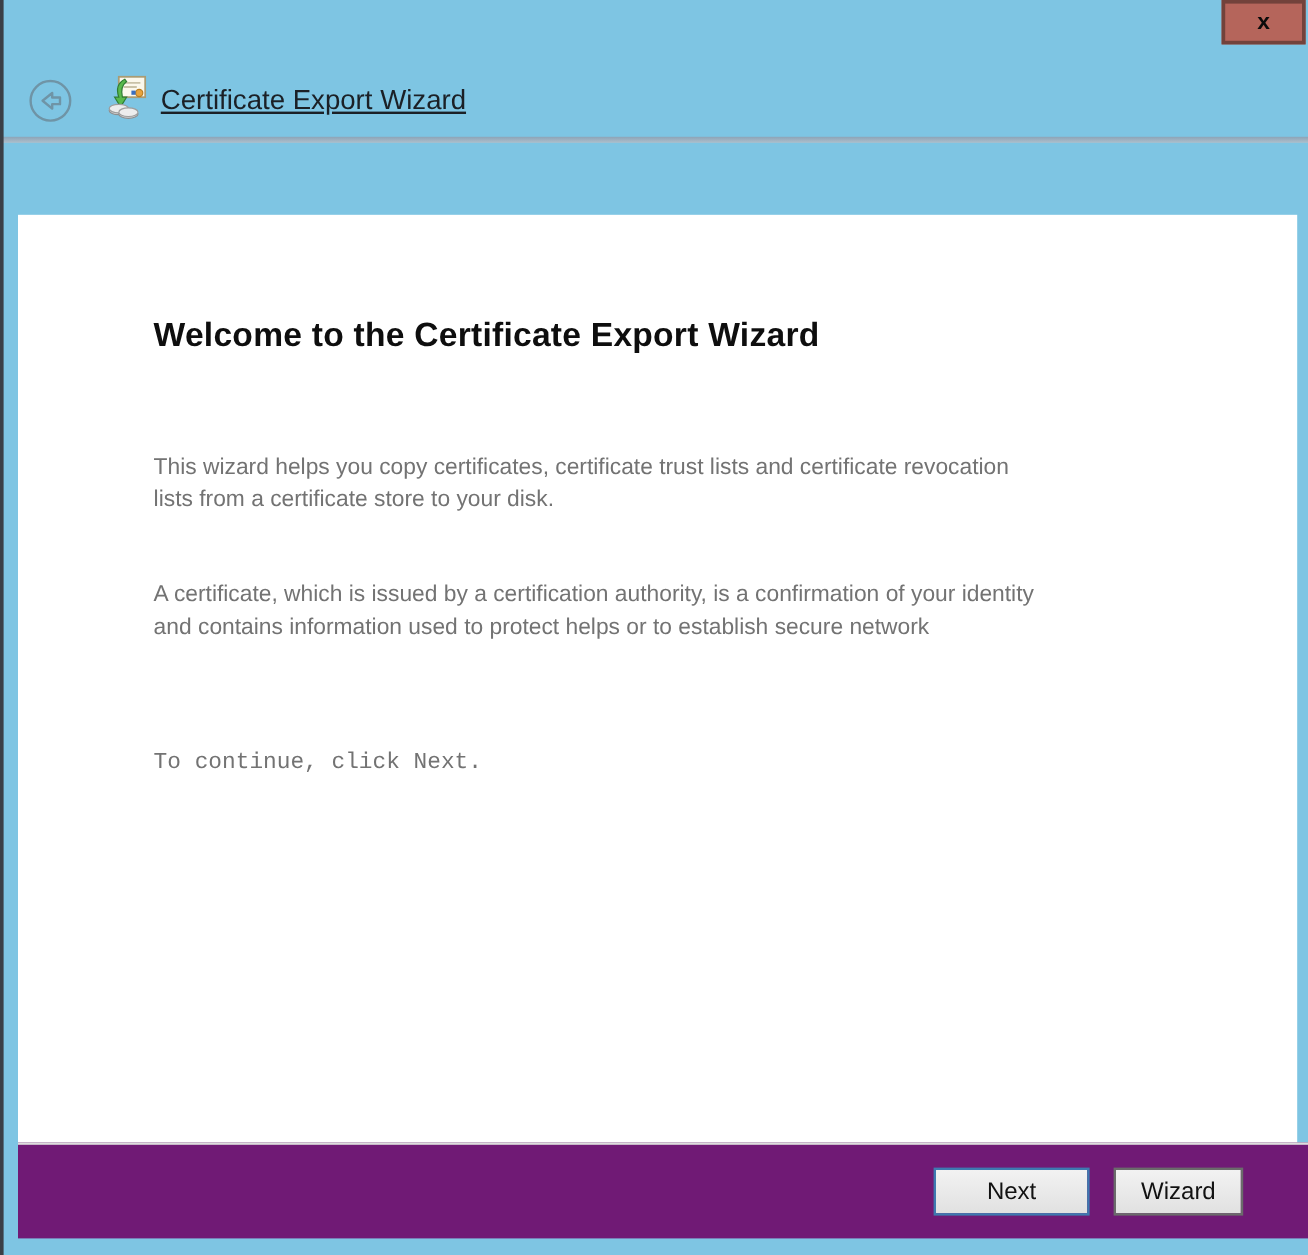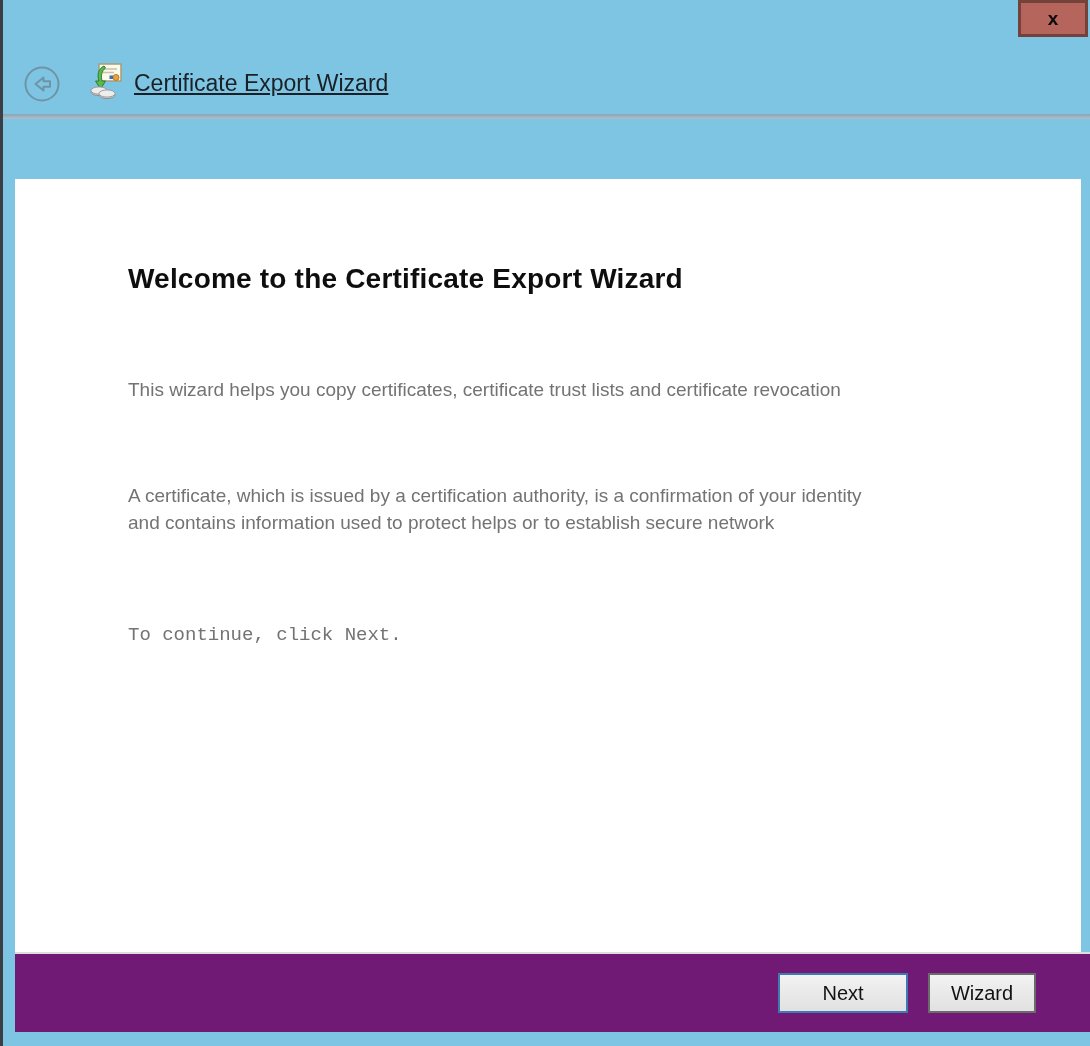--- a/index.html
+++ b/index.html
@@ -180,20 +180,21 @@
   </div>
 
   <div class="header-underline"></div>
 
   <div class="panel">
 
     <div class="welcome-heading">Welcome to the Certificate Export Wizard</div>
 
     <div class="body-text para1">
       <div>This wizard helps you copy certificates, certificate trust lists and certificate revocation</div>
+      <div>lists from a certificate store to your disk.</div>
     </div>
 
     <div class="body-text para2">
       <div>A certificate, which is issued by a certification authority, is a confirmation of your identity</div>
       <div>and contains information used to protect helps or to establish secure network</div>
     </div>
 
     <div class="body-text continue-line">To continue, click Next.</div>
   </div>
 

